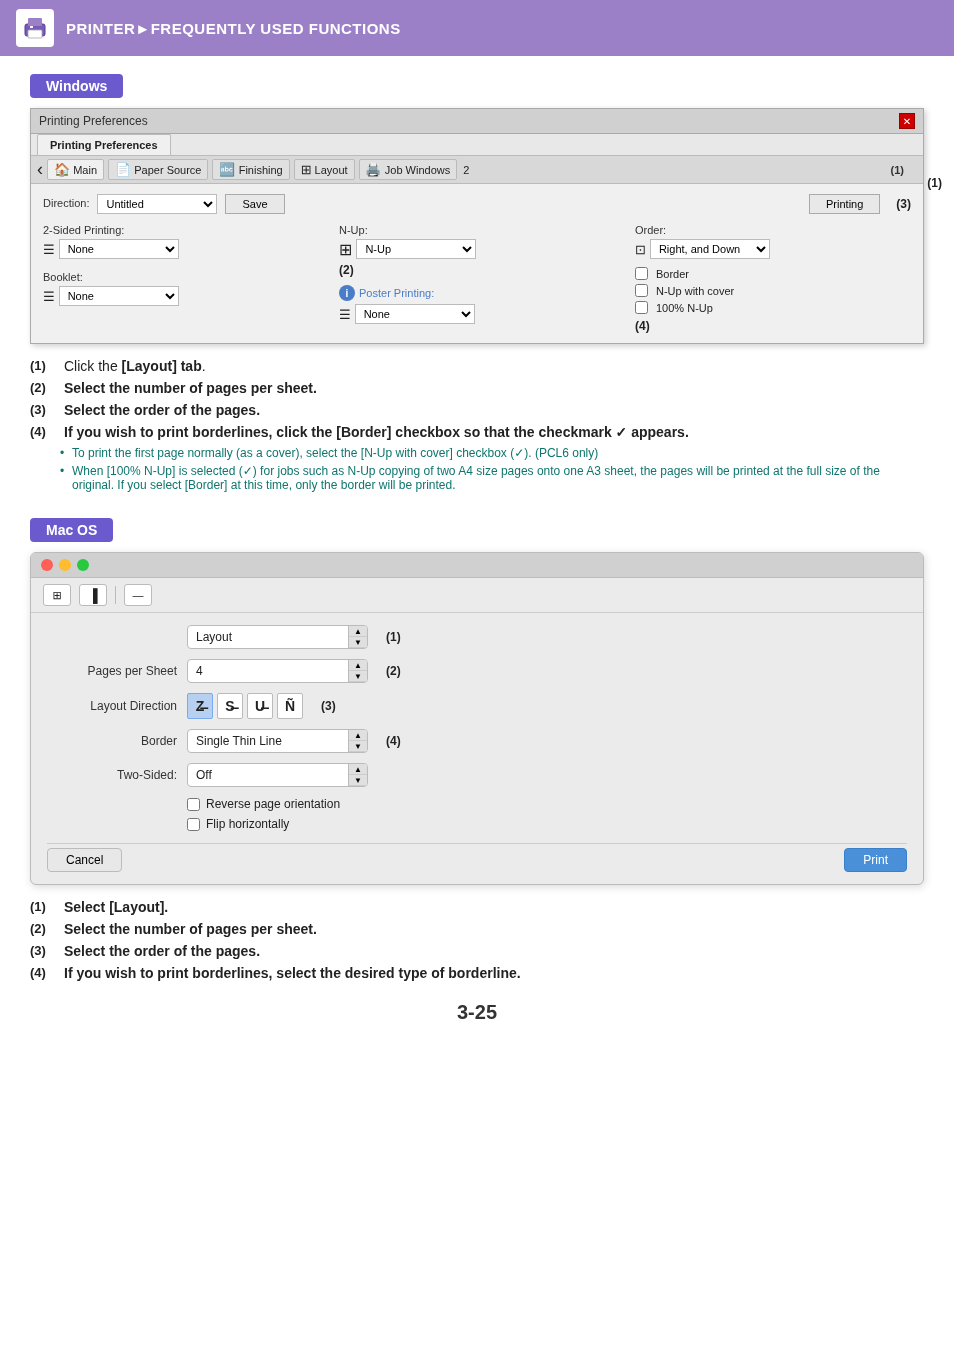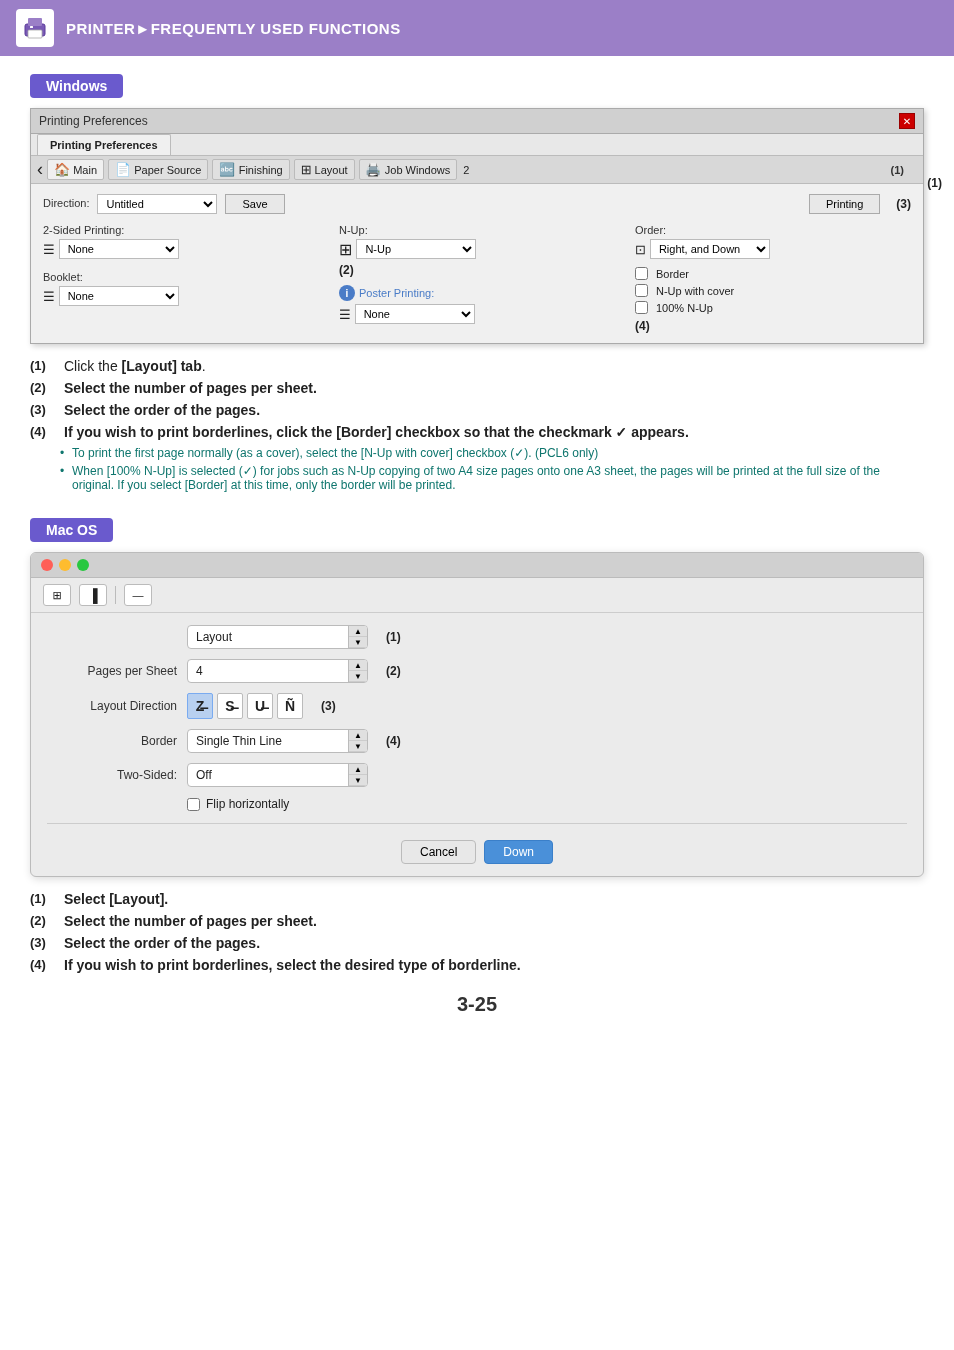--- a/index.html
+++ b/index.html
@@ -262,24 +262,24 @@
       display: flex;
       align-items: center;
       margin-left: 140px;
       margin-bottom: 6px;
       gap: 6px;
       font-size: 12px;
     }
 
     .mac-action-row {
       display: flex;
-      justify-content: center;
+      justify-content: space-between;
       gap: 8px;
       margin-top: 12px;
-      padding-top: 16px;
+      padding-top: 4px;
       border-top: 1px solid #ccc;
     }
     .mac-btn {
       padding: 4px 18px;
       font-size: 12px;
       border-radius: 4px;
       cursor: pointer;
       border: 1px solid #bbb;
       background: #e8e8e8;
     }
@@ -556,26 +556,30 @@
           <span class="mac-select-text">Off</span>
           <div class="mac-stepper">
             <button class="mac-stepper-btn">▲</button>
             <button class="mac-stepper-btn">▼</button>
           </div>
         </div>
       </div>
 
       <div class="mac-checkbox-row">
         <input type="checkbox" style="">
+        <span>Reverse page orientation</span>
+      </div>
+      <div class="mac-checkbox-row">
+        <input type="checkbox" style="">
         <span>Flip horizontally</span>
       </div>
 
       <div class="mac-action-row">
         <button class="mac-btn">Cancel</button>
-        <button class="mac-btn primary">Down</button>
+        <button class="mac-btn primary">Print</button>
       </div>
     </div>
   </div>
 </div>
 
 
 <div class="instructions">
   <div class="instr-item">
     <span class="instr-num">(1)</span>
     <span class="instr-text"><strong>Select [Layout].</strong></span>

